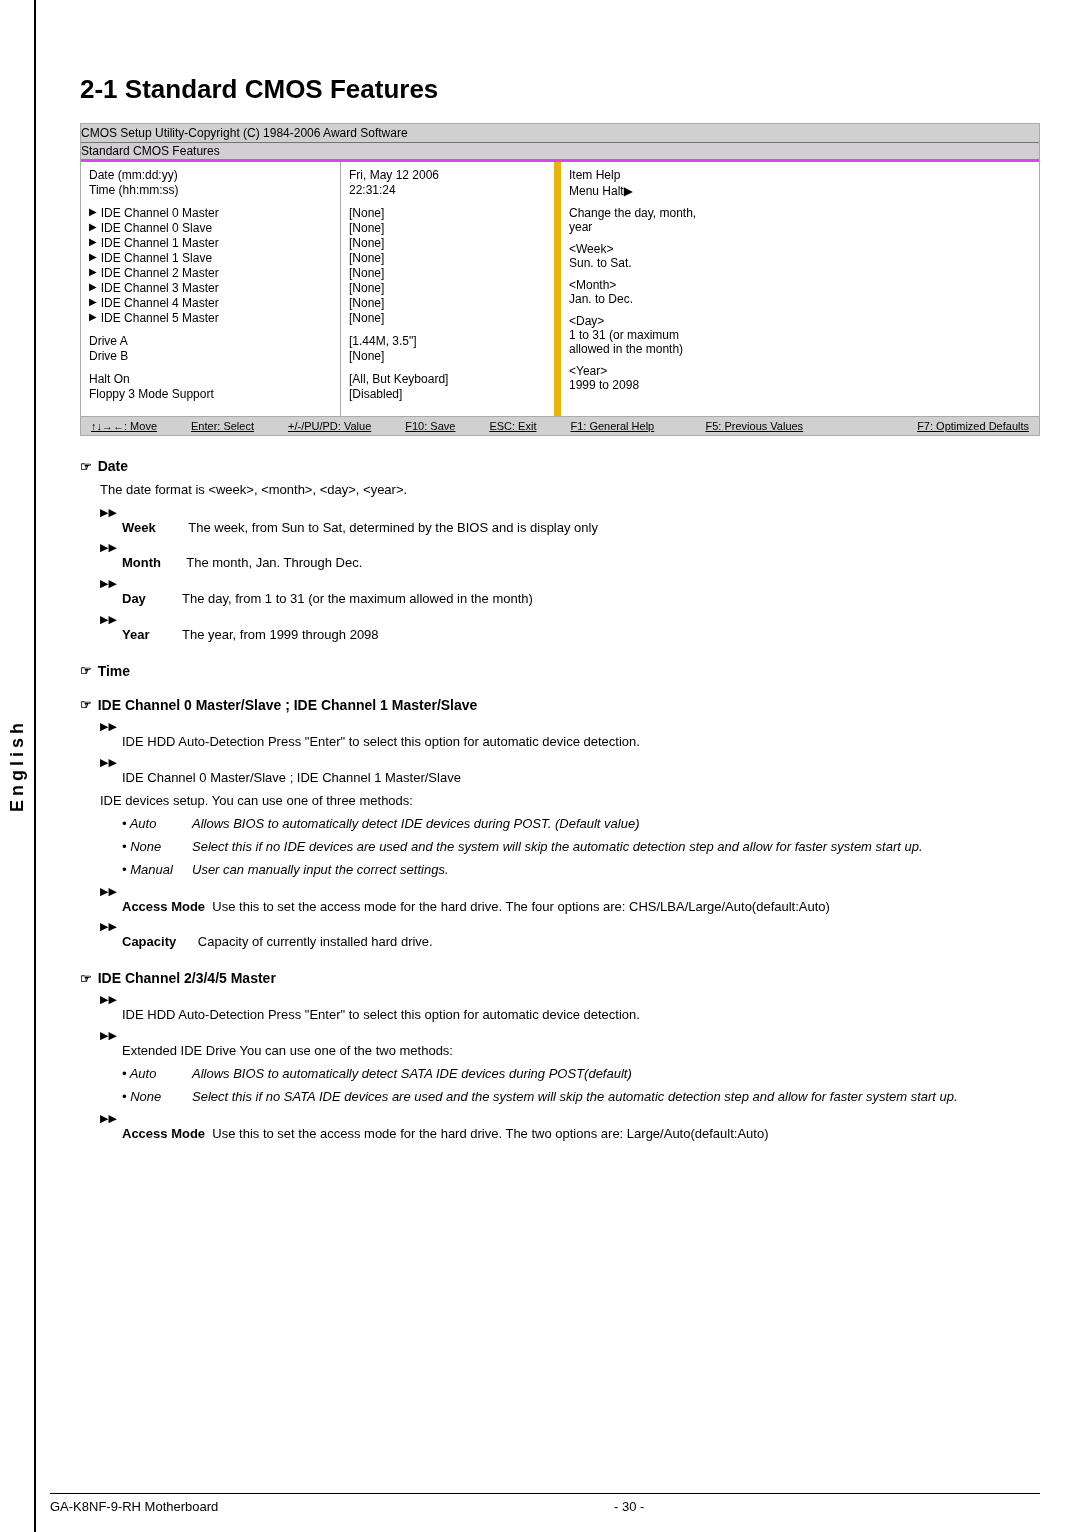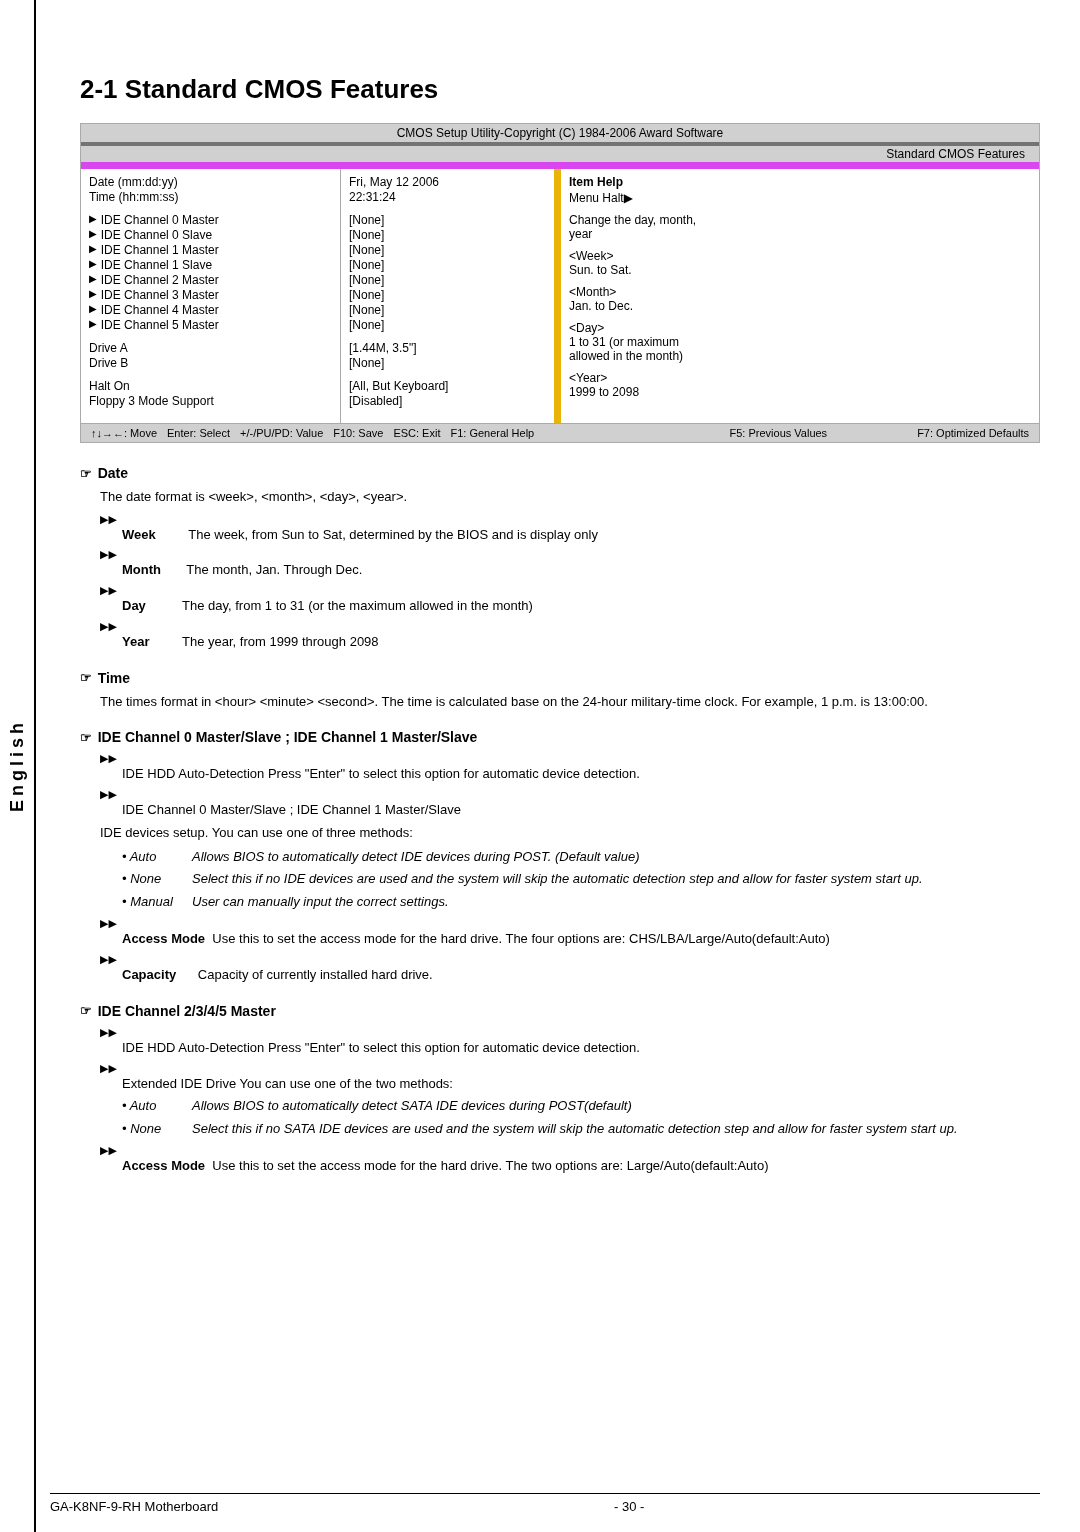--- a/index.html
+++ b/index.html
@@ -47,31 +47,31 @@
       margin-top: 44px;
     }
 
     
     .bios-table-wrap {
       border: 1px solid #aaa;
       margin-bottom: 22px;
       font-size: 12px;
     }
     .bios-header {
-      text-align: center;
+      text-align: left;
       background: #d0d0d0;
       padding: 2px 0;
-      border-bottom: 4px solid #737373;
+      border-bottom: 1px solid #737373;
       font-size: 12px;
     }
     .bios-subheader {
-      text-align: right;
+      text-align: left;
       background: #d0d0d0;
-      padding: 1px 14px;
-      border-bottom: 7px solid #d946ef;
+      padding: 1px 0;
+      border-bottom: 3px solid #d946ef;
       font-size: 12px;
     }
     .bios-body {
       display: flex;
       border-bottom: 1px solid #aaa;
     }
     .bios-col-left {
       flex: 0 0 260px;
       padding: 6px 8px;
       border-right: 1px solid #aaa;
@@ -96,41 +96,42 @@
     }
     .bios-row .label {
       font-size: 12px;
     }
     .bios-val {
       font-size: 12px;
       margin-bottom: 1px;
     }
     .bios-help-title {
       font-size: 12px;
-      font-weight: bold;
+      font-weight: normal;
       margin-bottom: 2px;
     }
     .bios-help-text {
       font-size: 12px;
     }
     .bios-spacer {
       height: 8px;
     }
     .bios-footer {
       background: #d0d0d0;
       display: flex;
       justify-content: space-between;
       padding: 3px 10px;
       font-size: 11px;
       flex-wrap: wrap;
       gap: 4px;
     }
     .bios-footer-row {
       display: flex;
-      gap: 10px;
+      gap: 34px;
+      text-decoration: underline;
     }
 
     
     .section-head {
       display: flex;
       align-items: center;
       margin: 18px 0 6px 0;
       font-weight: bold;
       font-size: 14px;
     }
@@ -353,21 +354,20 @@
       <span class="bullet-arrow">▶▶</span>
       <span class="bullet-text"><strong>Year</strong>&nbsp;&nbsp;&nbsp;&nbsp;&nbsp;&nbsp;&nbsp;&nbsp;&nbsp;The year, from 1999 through 2098</span>
     </div>
   </div>
 
   <div>
     <div class="section-head">
       <span class="arrow-icon">☞</span>
       <span><strong>Time</strong></span>
     </div>
-    <p class="plain-text">The times format in &lt;hour&gt; &lt;minute&gt; &lt;second&gt;. The time is calculated base on the 24-hour military-time clock. For example, 1 p.m. is 13:00:00.</p>
   </div>
 
   <div>
     <div class="section-head">
       <span class="arrow-icon">☞</span>
       <span><strong>IDE Channel 0 Master/Slave ; IDE Channel 1 Master/Slave</strong></span>
     </div>
     <div class="bullet-item">
       <span class="bullet-arrow">▶▶</span>
       <span class="bullet-text">IDE HDD Auto-Detection  Press "Enter" to select this option for automatic device detection.</span>

